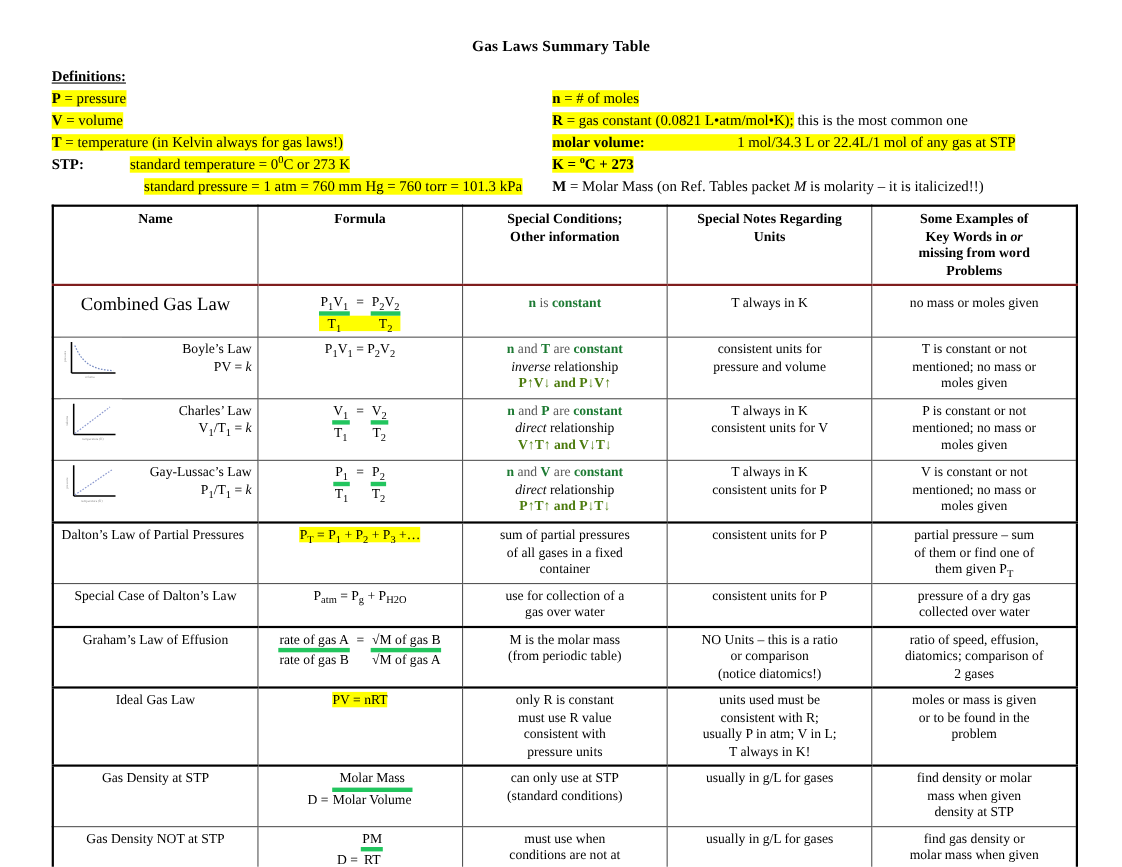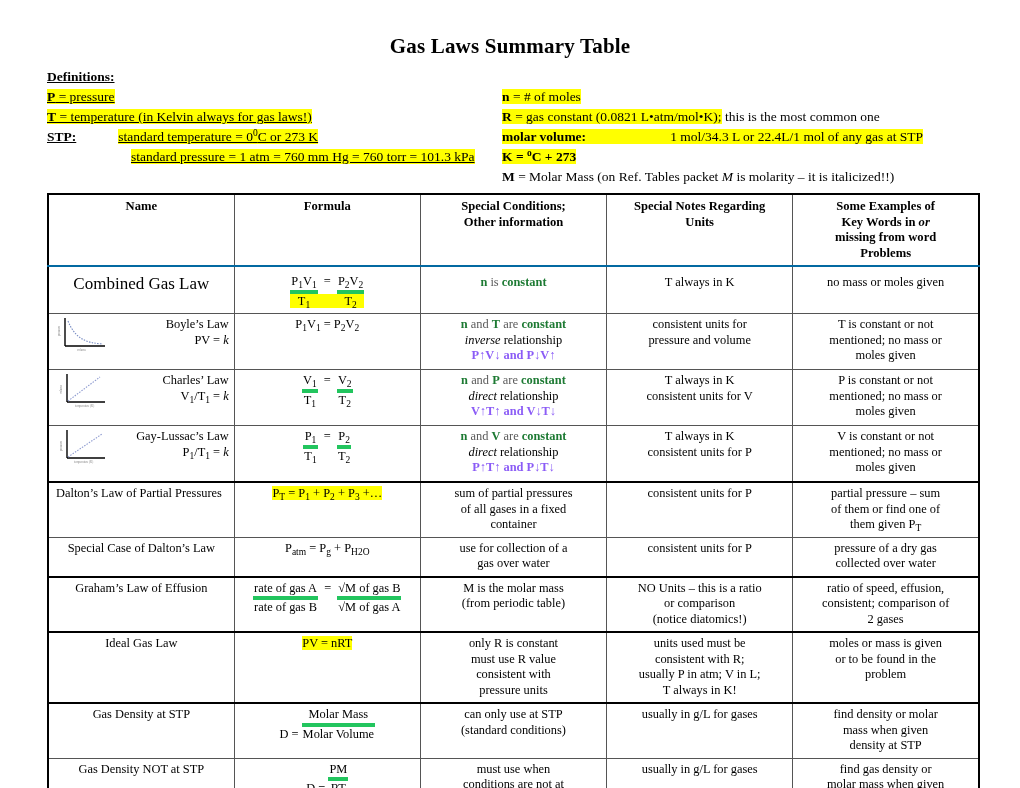--- a/index.html
+++ b/index.html
@@ -8,36 +8,36 @@
     background:#ffffff;
     font-family:"Liberation Serif","DejaVu Serif",serif;
     color:#000;
     overflow:hidden;
   }
   .page{position:relative;width:1020px;height:788px;padding:0;box-sizing:border-box;}
 
   .title{
     text-align:center;
     font-weight:bold;
-    font-size:21px;
+    font-size:14px;
     letter-spacing:.2px;
     padding-top:36px;
     line-height:1;
   }
 
   
   .defs{
     position:relative;
     margin:10px 0 0 0;
     padding:0 20px 0 47px;
     font-size:13.5px;
     line-height:20px;
   }
   .defs .cols{display:flex;align-items:flex-start;}
-  .defs .colL{width:455px;flex:0 0 455px;text-decoration:underline;}
+  .defs .colL{width:455px;flex:0 0 455px;}
   .defs .colR{flex:1 1 auto;}
   .defline{white-space:nowrap;height:20px;}
   .hl{background:#ffff00;}
   b,.b{font-weight:bold;}
   .ital{font-style:italic;}
   .u{}
   .sup{font-size:9.5px;vertical-align:super;line-height:0;}
   .sub{font-size:9.5px;vertical-align:sub;line-height:0;}
   .indent{display:inline-block;width:42px;}
   .defs-head{font-weight:bold;text-decoration:underline;font-size:13.5px;}
@@ -55,21 +55,21 @@
     border:1px solid #555;
     vertical-align:top;
     padding:3px 5px 4px 5px;
     text-align:center;
     line-height:15.5px;
     font-weight:normal;
   }
   
   table.gas{border:2px solid #000;}
   tr.thickTop > td{border-top:2px solid #000;}
-  tr.hdr > th{border-bottom:2px solid #0369a1;font-weight:bold;font-size:12.6px;padding-top:4px;}
+  tr.hdr > th{border-bottom:2px solid #7f1d1d;font-weight:bold;font-size:12.6px;padding-top:4px;}
   td.cName{width:219px;}
   td.cForm{width:211px;}
   td.cCond{width:171px;}
   td.cUnit{width:178px;}
   td.cKey{width:152px;}
 
   .nameBig{font-size:17px;padding-top:6px;display:block;}
   .nameRight{text-align:right;display:block;}
 
   .thumbwrap{position:relative;}
@@ -78,39 +78,42 @@
     width:56px;height:40px;
   }
 
   
   .frac{display:inline-block;text-align:center;line-height:15.5px;}
   .frac .num{display:block;border-bottom:4px solid #22c55e;padding:0 1px;}
   .frac .den{display:block;padding:0 1px;}
 
   .green{color:#1d7a33;font-weight:bold;}
   .gray{color:#5a5a5a;margin-top:47px;}
-  .blue{color:#8b5cf6;font-weight:bold;}
+  .blue{color:#4d7c0f;font-weight:bold;}
 </style>
 </head>
 <body>
 
 <div class="page">
 
   <div class="title">Gas Laws Summary Table</div>
 
   <div class="defs">
     <div class="defs-head">Definitions:</div>
 
     <div class="cols">
       <div class="colL">
 
         <div class="defline">
           <span class="hl"><b>P</b><span> = pressure</span></span>
         </div>
 
+        <div class="defline">
+          <span class="hl"><b>V</b><span> = volume</span></span>
+        </div>
 
         <div class="defline">
           <span class="hl"><b>T</b><span> = temperature (in Kelvin always for gas laws!)</span></span>
         </div>
 
         <div class="defline">
           <b>STP:</b><span class="indent"></span><span class="hl">standard temperature = 0<span class="sup">0</span>C or 273 K</span>
         </div>
 
         <div class="defline">
@@ -338,21 +341,21 @@
         <div>M is the molar mass</div>
         <div>(from periodic table)</div>
       </td>
       <td class="cUnit">
         <div>NO Units – this is a ratio</div>
         <div>or comparison</div>
         <div>(notice diatomics!)</div>
       </td>
       <td class="cKey">
         <div>ratio of speed, effusion,</div>
-        <div>consistent; comparison of</div>
+        <div>diatomics; comparison of</div>
         <div>2 gases</div>
       </td>
     </tr>
 
     <tr class="thickTop">
       <td class="cName">
         <div>Ideal Gas Law</div>
       </td>
       <td class="cForm">
         <span class="hl">PV = nRT</span>

